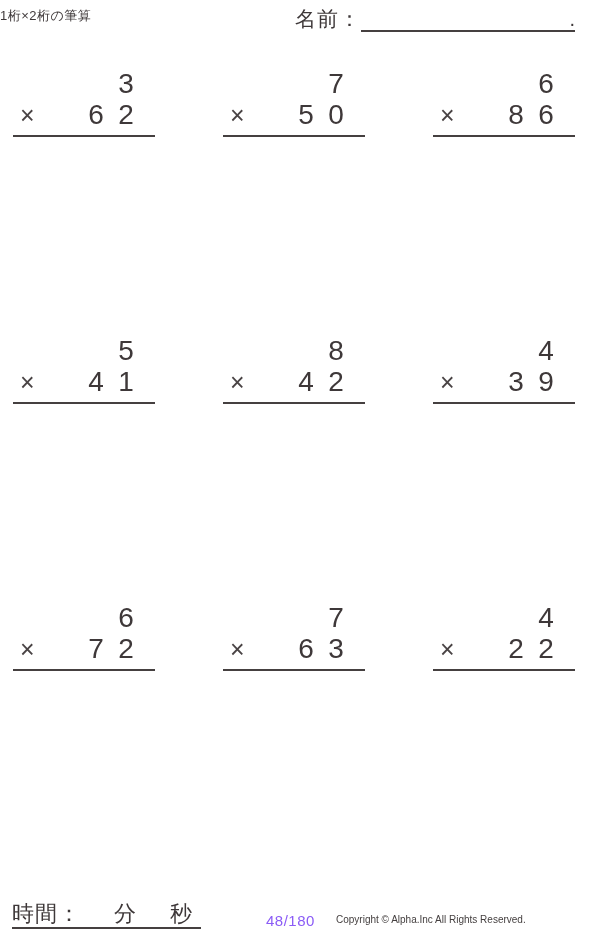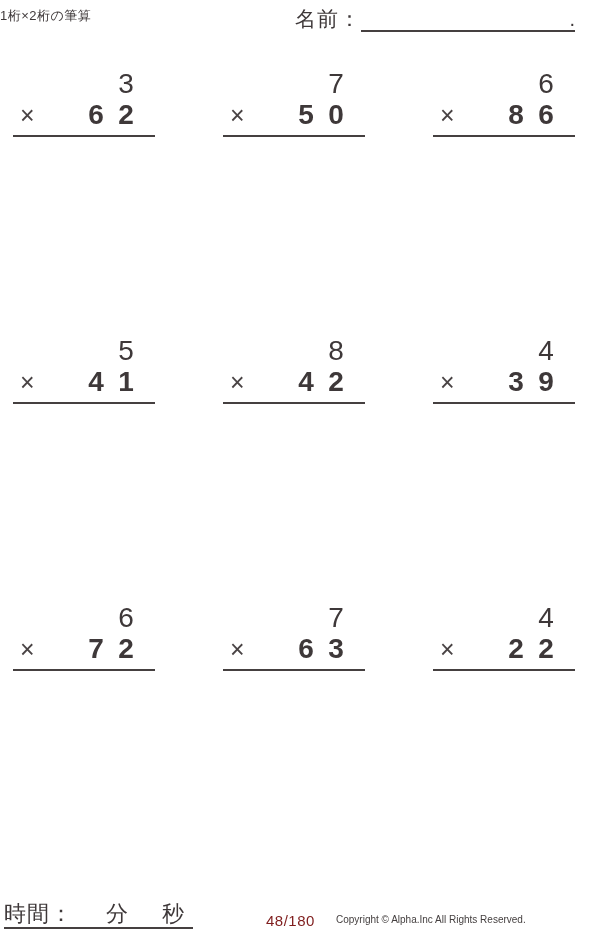--- a/index.html
+++ b/index.html
@@ -50,39 +50,39 @@
   .p-bottom {
     height: 31px; line-height: 31px;
     display: flex; align-items: baseline;
     font-size: 28px; font-weight: 300;
     padding-right: 14px;
   }
   .times {
     font-size: 25px; font-weight: 300;
     padding-left: 7px; color: #4a4445;
   }
-  .p-bottom .operand { margin-left: auto; white-space: nowrap; font-weight: bold; }
+  .p-bottom .operand { margin-left: auto; white-space: nowrap; }
   .p-rule {
     margin-top: 5px;
     border-top: 2px solid #454040;
     height: 0;
   }
   
   .time-block {
-    position: absolute; left: 4px; top: 901px;
+    position: absolute; left: 12px; top: 901px;
     width: 189px;
     display: flex; justify-content: space-between; align-items: flex-end;
     border-bottom: 2px solid #454040;
     font-size: 22px; line-height: 25px;
     padding-right: 8px; padding-bottom: 1px;
     letter-spacing: 1px;
   }
   .page-indicator {
     position: absolute; left: 266px; top: 912px;
-    font-size: 15px; color: #7f1d1d; letter-spacing: 0.5px;
+    font-size: 15px; color: #8b5cf6; letter-spacing: 0.5px;
   }
   .copyright {
     position: absolute; left: 336px; top: 914px;
     font-size: 10px; color: #454040;
   }
 </style>
 </head>
 <body>
 
 <div class="sheet-title">1桁×2桁の筆算</div>

